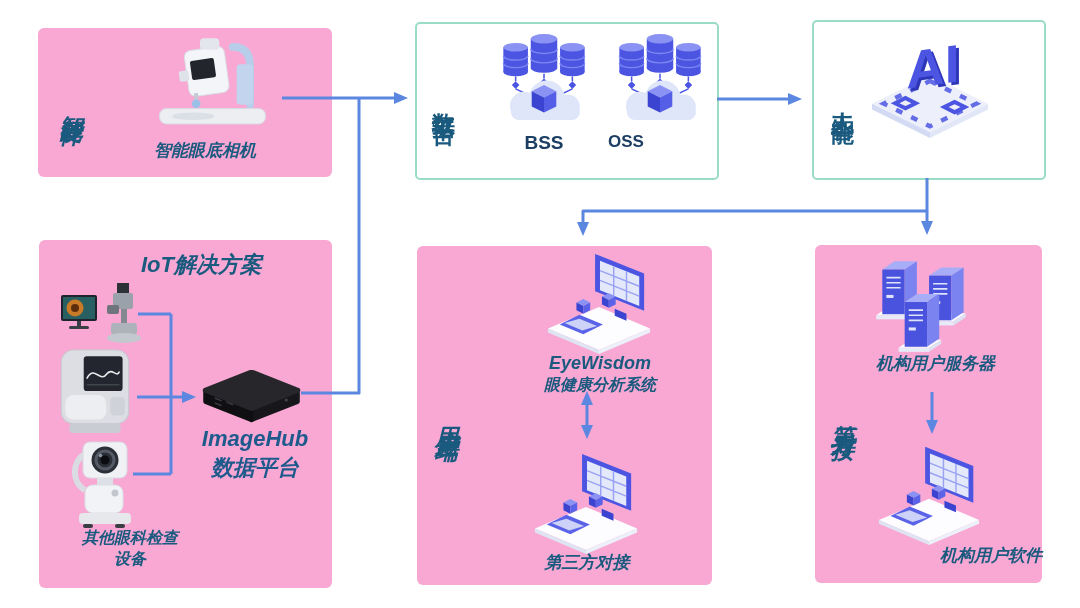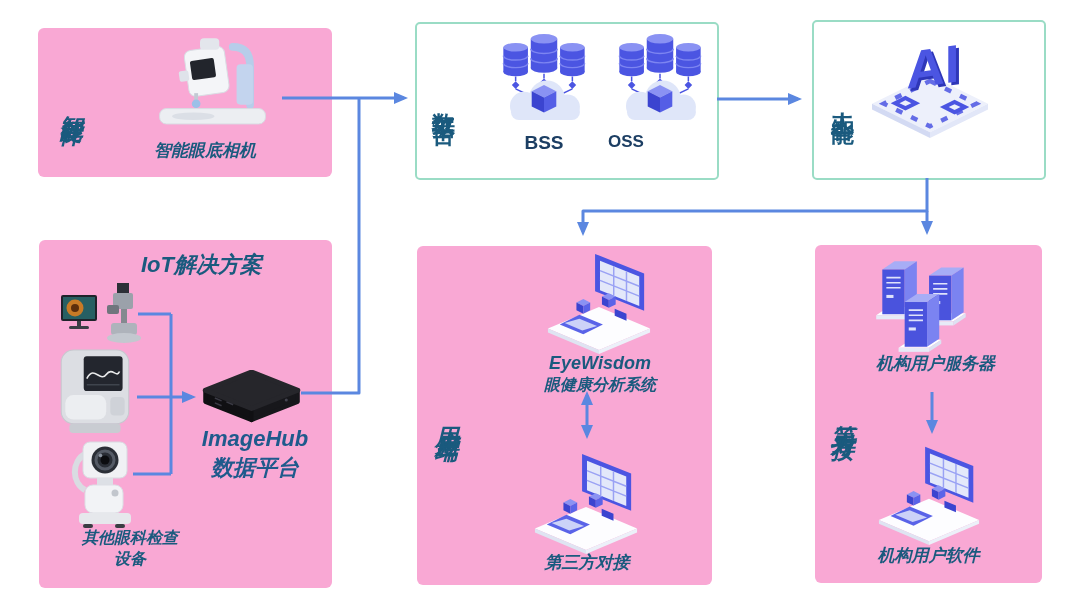--- a/index.html
+++ b/index.html
@@ -251,21 +251,21 @@
 
   <div class="panel green" style="left:815px;top:245px;width:227px;height:338px;">
     <div class="vtitle" style="left:13px;">第三方对接</div>
     <svg class="icon" style="left:49px;top:0px;" width="122" height="110" viewBox="0 0 120 108">
         <use href="#icon-servers"></use>
       </svg>
     <div class="lbl big" style="left:0px;top:108px;width:227px;padding-left:7px;">机构用户服务器</div>
     <svg class="icon" style="left:56px;top:196px;" width="116" height="104" viewBox="0 0 120 108">
         <use href="#icon-ws"></use>
       </svg>
-    <div class="lbl big" style="left:0px;top:300px;width:227px;">机构用户软件</div>
+    <div class="lbl big" style="left:0px;top:300px;width:227px;text-align:right;">机构用户软件</div>
   </div>
 
   <svg class="overlay" width="1080" height="608" viewBox="0 0 1080 608">
     <defs>
       <marker id="ah" markerUnits="userSpaceOnUse" markerWidth="14" markerHeight="12" refX="10" refY="6" orient="auto-start-reverse">
         <path d="M0,0 L14,6 L0,12 Z" fill="#5b87e0"></path>
       </marker>
     </defs>
     <g stroke="#5b87e0" stroke-width="3" fill="none" stroke-linejoin="round">
       <path d="M282,98 H404" marker-end="url(#ah)"></path>

